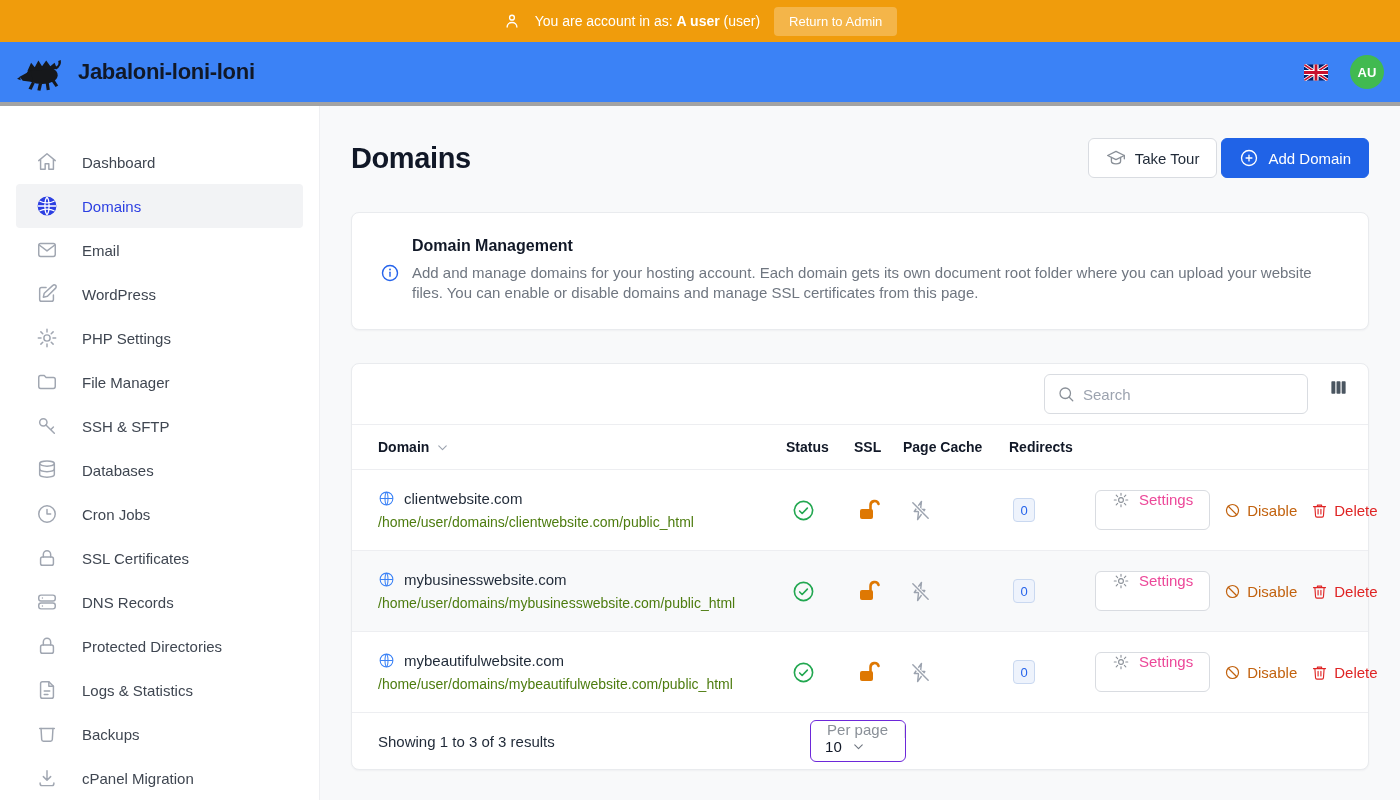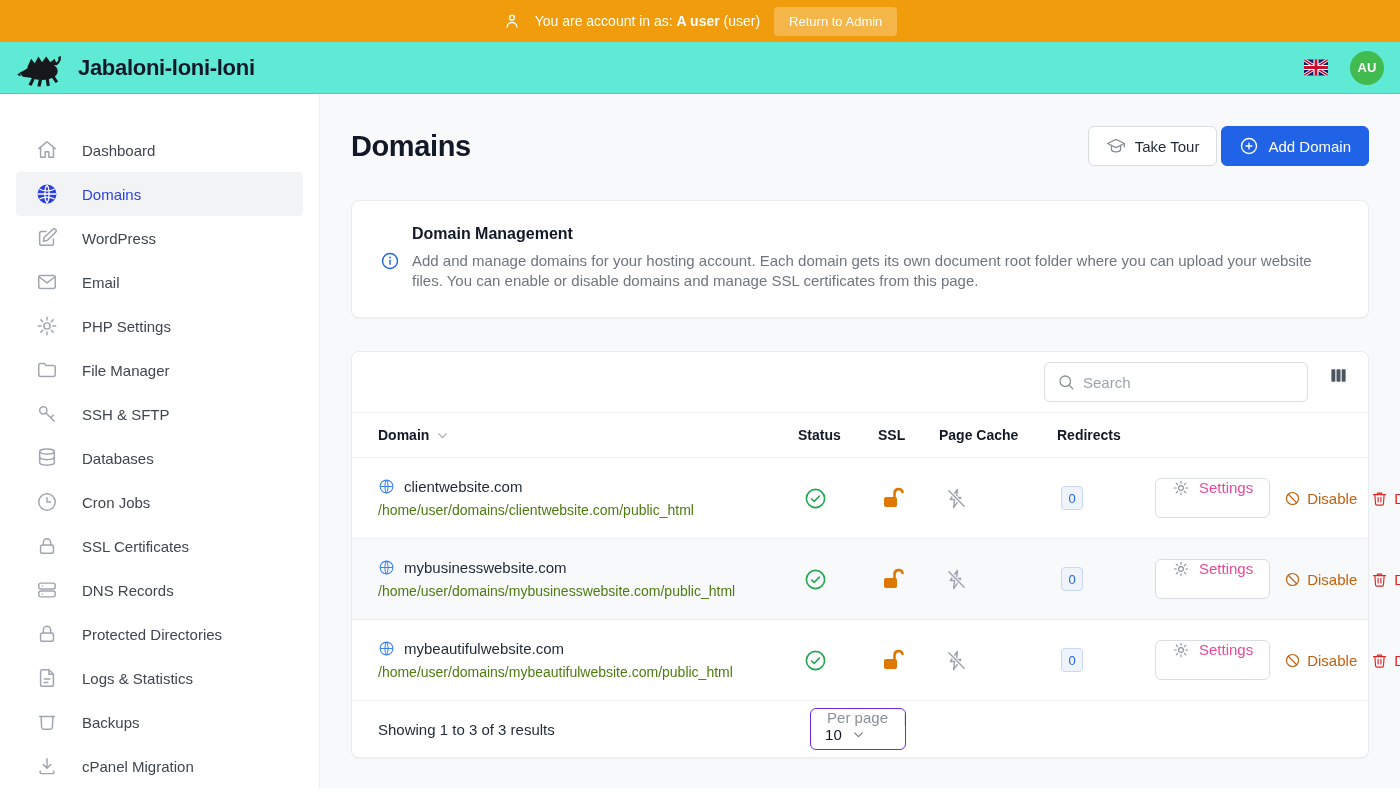--- a/index.html
+++ b/index.html
@@ -8,21 +8,21 @@
 
   
   .banner { height: 42px; background: #F09C0C; display: flex; align-items: center;
     justify-content: center; gap: 14px; color: #fff; font-size: 14px; }
   .banner .msg b { font-weight: 700; }
   .banner-btn { background: rgba(255,255,255,0.25); color: #fff; border: none;
     font-size: 13px; padding: 7px 15px; border-radius: 4px; cursor: pointer;
     font-family: inherit; }
 
   
-  .header { height: 52px; background: #5eead4; border-bottom: 1px solid #a3a3a3;
+  .header { height: 64px; background: #3b82f6; border-bottom: 4px solid #a3a3a3;
     display: flex; align-items: center; padding: 0 16px; }
   .brand { display: flex; align-items: center; gap: 12px; }
   .brand-title { font-size: 22px; font-weight: 700; color: #111827; letter-spacing: -0.3px; }
   .header-right { margin-left: auto; display: flex; align-items: center; gap: 22px; }
   .flag { width: 24px; height: 17px; border-radius: 2px; overflow: hidden; display: block; cursor: pointer; }
   .avatar { width: 34px; height: 34px; border-radius: 50%; background: #41BA50; color: #fff;
     font-size: 13px; font-weight: 700; display: flex; align-items: center; justify-content: center;
     cursor: pointer; }
 
   
@@ -67,21 +67,21 @@
     display: flex; align-items: center; gap: 8px; padding: 0 12px; background: #fff; }
   .search-box svg { width: 18px; height: 18px; stroke: #8A9098; fill: none; stroke-width: 1.7;
     stroke-linecap: round; }
   .search-box input { border: none; outline: none; flex: 1; font-size: 15px; color: #1F2937;
     font-family: inherit; background: transparent; }
   .search-box input::placeholder { color: #9CA3AF; }
   .columns-btn { background: none; border: none; cursor: pointer; display: flex; padding: 4px; }
   .columns-btn svg { width: 19px; height: 19px; fill: #4A5560; }
 
   .tgrid { display: grid; grid-template-columns: 408px 68px 49px 106px 86px 1fr;
-    align-items: center; padding: 0 14px 0 26px; gap: 12px; }
+    align-items: center; padding: 0 14px 0 26px; }
   .thead { height: 46px; border-top: 1px solid #EDEEF1; border-bottom: 1px solid #EDEEF1;
     font-size: 14px; font-weight: 700; color: #111827; }
   .th { display: flex; align-items: center; gap: 6px; }
   .th svg { width: 15px; height: 15px; stroke: #9CA3AF; fill: none; stroke-width: 1.8;
     stroke-linecap: round; stroke-linejoin: round; }
   .trow { height: 81px; border-bottom: 1px solid #EDEEF1; }
   .trow.striped { background: #F8F9FA; }
   .dcell .dname { display: flex; align-items: center; gap: 9px; font-size: 15px;
     color: #1F2937; cursor: pointer; }
   .dcell .dname svg { width: 17px; height: 17px; stroke: #3B82F6; fill: none; stroke-width: 1.5; }
@@ -182,31 +182,31 @@
     </div>
     <div class="nav-item active">
       <svg viewBox="0 0 24 24" style="fill:#2C3FE2;stroke:#2C3FE2;">
         <circle cx="12" cy="12" r="9.5"></circle>
         <path d="M2.5 12h19 M12 2.5c3 2.6 3 16.4 0 19 M12 2.5c-3 2.6-3 16.4 0 19 M4.3 6.8c4 2.4 11.4 2.4 15.4 0 M4.3 17.2c4-2.4 11.4-2.4 15.4 0" stroke="#fff" stroke-width="1.4" fill="none"></path>
       </svg>
       <span>Domains</span>
     </div>
     <div class="nav-item">
       <svg viewBox="0 0 24 24">
+          <rect x="3" y="5" width="18" height="14" rx="2"></rect>
+          <path d="M3.5 6.5 12 13l8.5-6.5"></path>
+        </svg>
+      <span>Email</span>
+    </div>
+    <div class="nav-item">
+      <svg viewBox="0 0 24 24">
           <path d="M11 5H6a2 2 0 0 0-2 2v11a2 2 0 0 0 2 2h11a2 2 0 0 0 2-2v-5"></path>
           <path d="M18.4 2.6a2.1 2.1 0 0 1 3 3L12.5 14.5 8 15.5l1-4.4Z"></path>
         </svg>
       <span>WordPress</span>
-    </div>
-    <div class="nav-item">
-      <svg viewBox="0 0 24 24">
-          <rect x="3" y="5" width="18" height="14" rx="2"></rect>
-          <path d="M3.5 6.5 12 13l8.5-6.5"></path>
-        </svg>
-      <span>Email</span>
     </div>
     <div class="nav-item">
       <svg viewBox="0 0 24 24">
           <circle cx="12" cy="12" r="3.4"></circle>
           <path d="M12 2.5v3 M12 18.5v3 M2.5 12h3 M18.5 12h3 M5.3 5.3l2.1 2.1 M16.6 16.6l2.1 2.1 M5.3 18.7l2.1-2.1 M16.6 7.4l2.1-2.1"></path>
         </svg>
       <span>PHP Settings</span>
     </div>
     <div class="nav-item">
       <svg viewBox="0 0 24 24">

